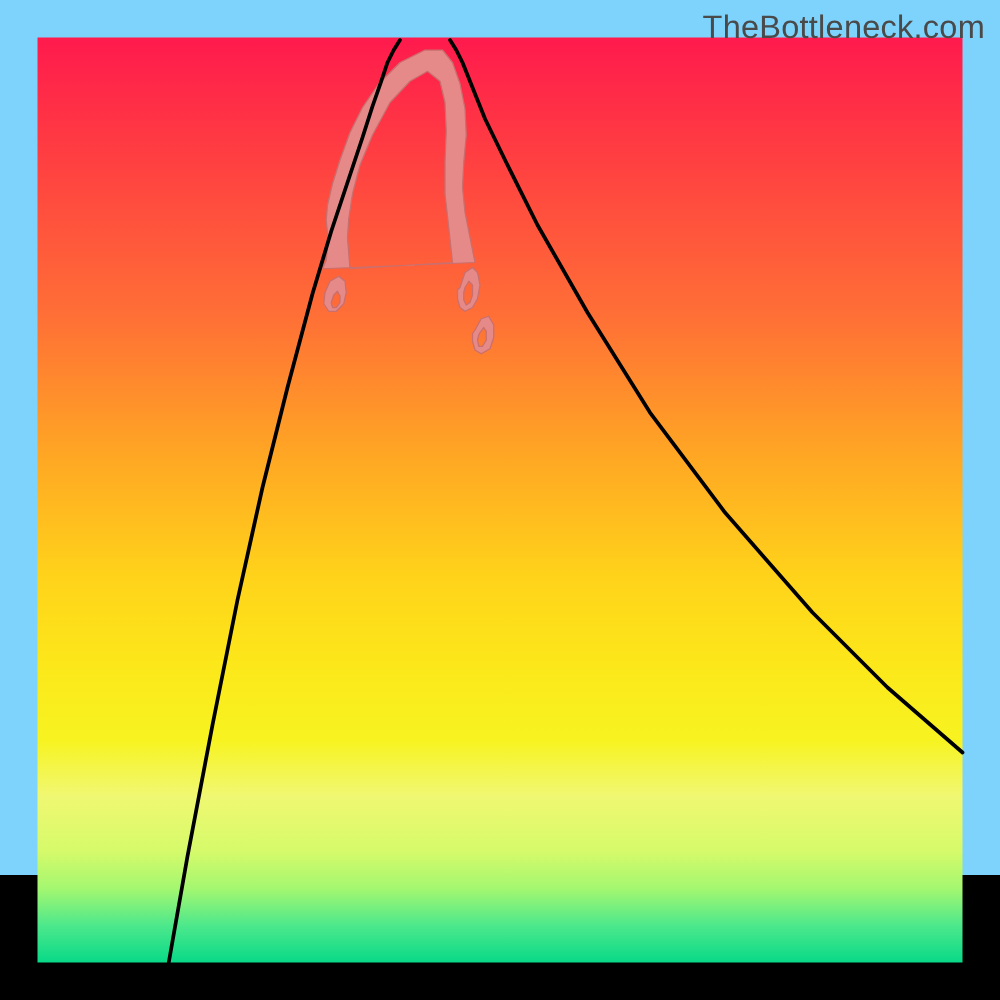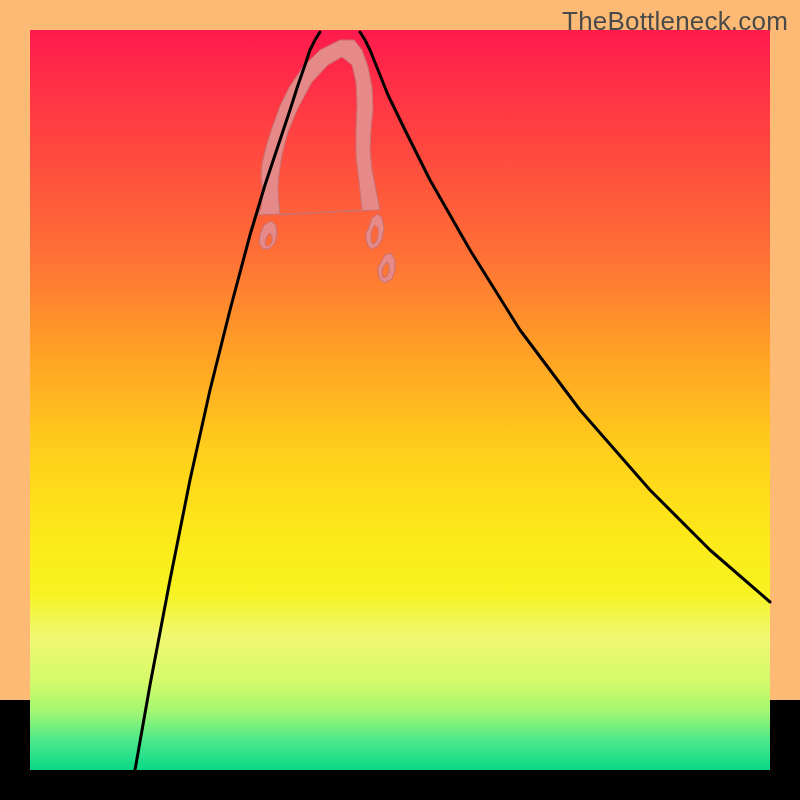--- a/index.html
+++ b/index.html
@@ -8,21 +8,21 @@
     width: 800px;
     height: 800px;
     overflow: hidden;
     background: #000;
     font-family: Arial, Helvetica, sans-serif;
   }
   .frame {
     position: relative;
     width: 800px;
     height: 700px;
-    background: #fdba74;
+    background: #7dd3fc;
   }
   .plot {
     position: absolute;
     left: 30px;
     top: 30px;
     width: 740px;
     height: 740px;
     background: linear-gradient(
       to bottom,
       #ff1a4d 0%,

